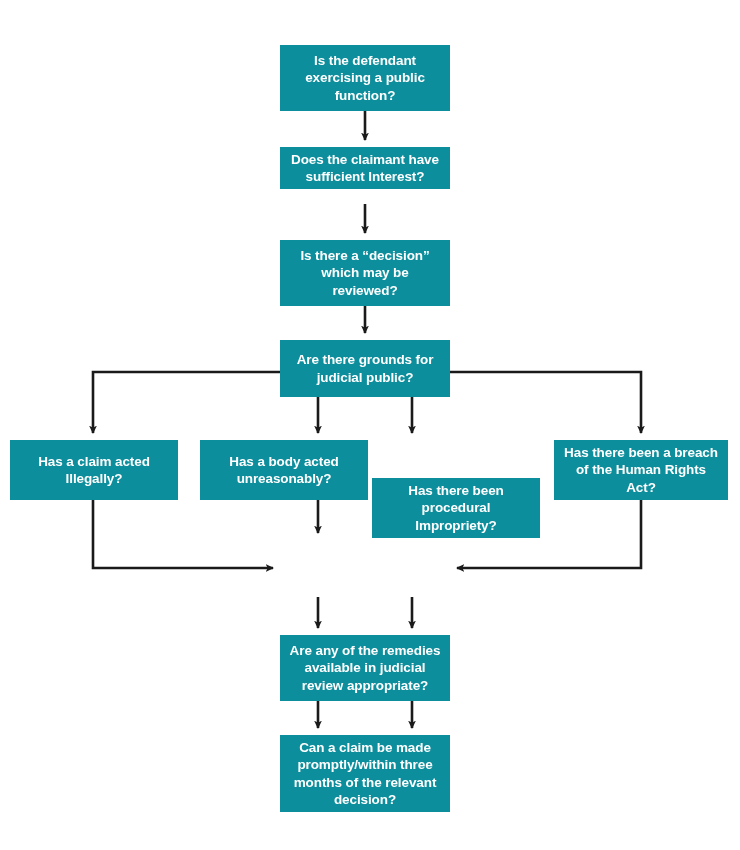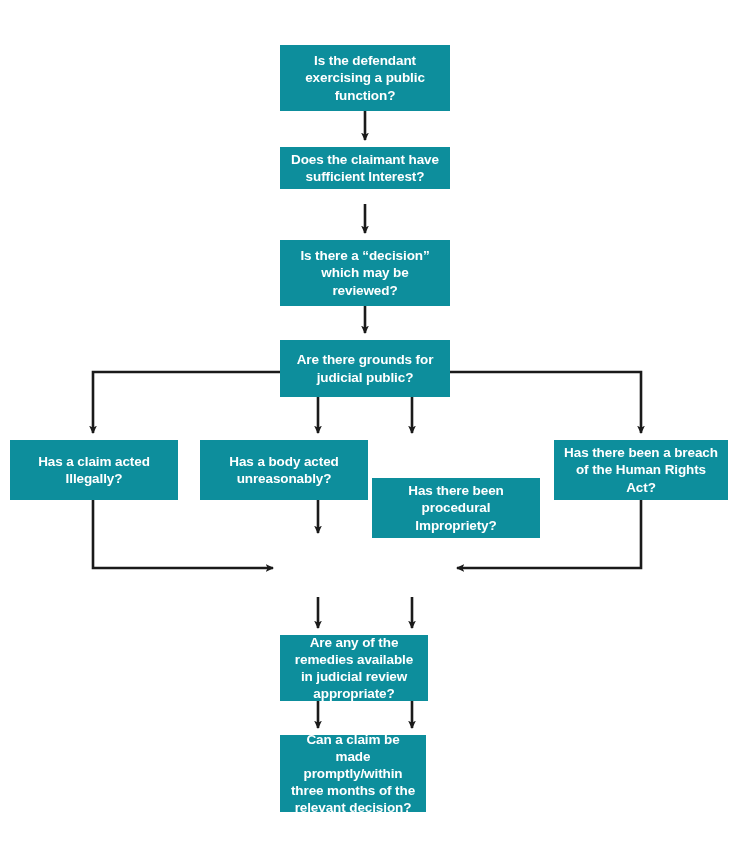--- a/index.html
+++ b/index.html
@@ -116,21 +116,21 @@
 
   <div class="node" style="left:372px; top:440px; width:168px; height:60px;margin-top:38px;">
     <span>Has there been procedural Impropriety?</span>
   </div>
 
   <div class="node" style="left:554px; top:440px; width:174px; height:60px;">
     <span>Has there been a breach of the Human Rights Act?</span>
   </div>
 
 
-  <div class="node" style="left:280px; top:635px; width:148px; height:66px;">
+  <div class="node" style="left:280px; top:635px; width:170px; height:66px;">
     <span>Are any of the remedies available in judicial review appropriate?</span>
   </div>
 
-  <div class="node" style="left:280px; top:735px; width:146px; height:77px;">
+  <div class="node" style="left:280px; top:735px; width:170px; height:77px;">
     <span>Can a claim be made promptly/within three months of the relevant decision?</span>
   </div>
 
 </div>
 
 </body></html>

